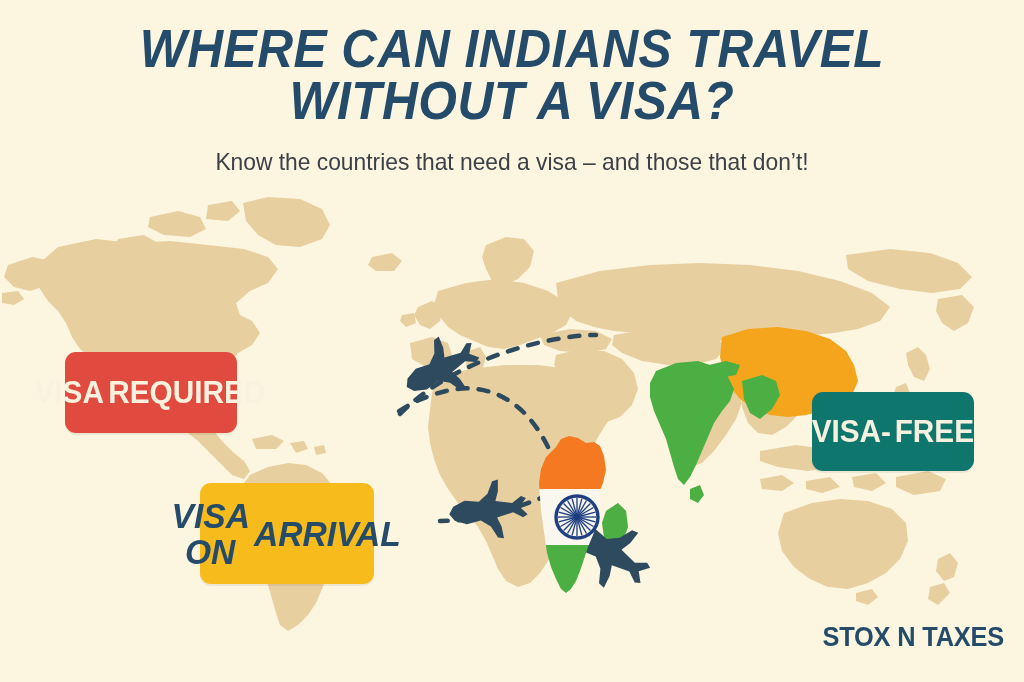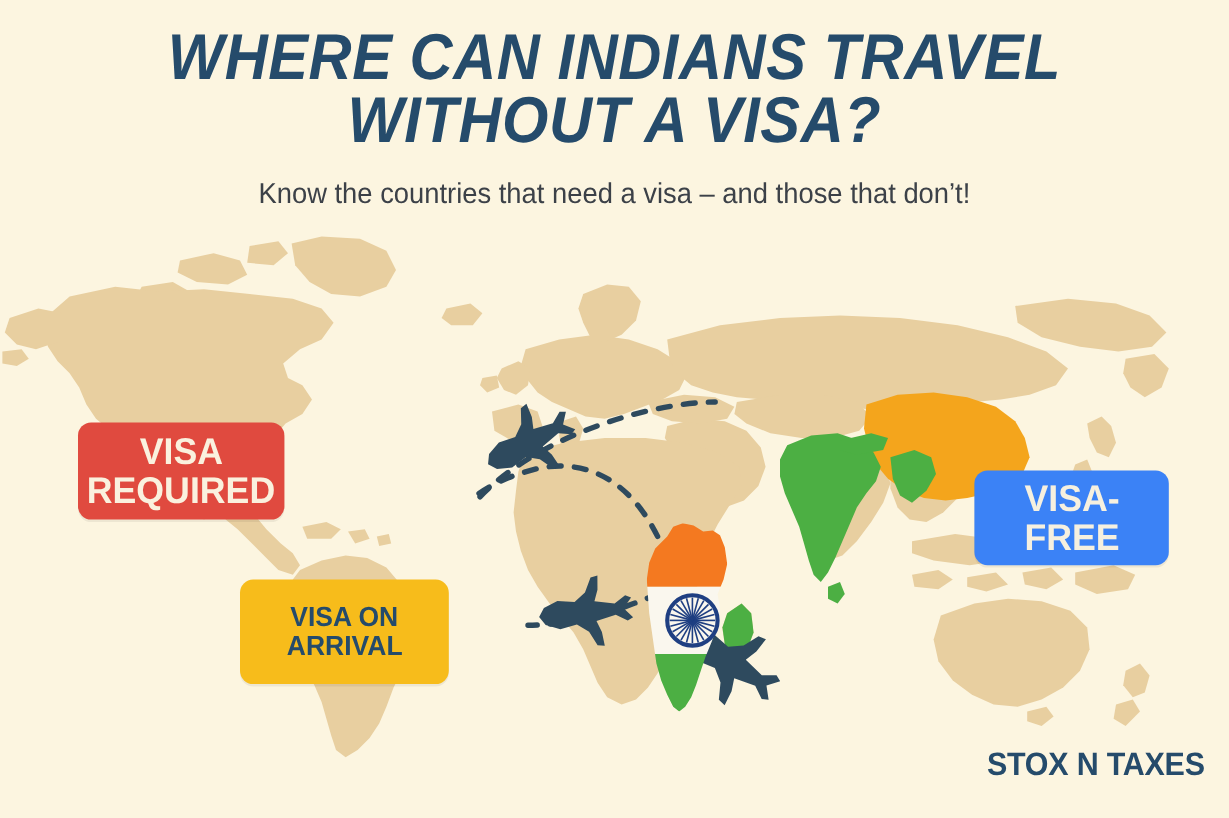--- a/index.html
+++ b/index.html
@@ -35,39 +35,38 @@
     color:#3C4148;
     transform:scaleX(0.95);
     transform-origin:center top;
     white-space:nowrap;
   }
 
   
   .badge{
     position:absolute;
     display:flex;align-items:center;justify-content:center;
-    flex-direction:column;
     border-radius:11px;
     font-weight:bold;
     text-align:center;
     line-height:1.02;
     box-shadow:0 2px 0 rgba(0,0,0,0.06);
   }
   .badge span{display:block;transform:scaleX(0.96);}
   #badge-required{
     left:65px;top:352px;width:172px;height:81px;
     background:#E04A3F;color:#FAF1DE;font-size:31px;
   }
   #badge-arrival{
-    left:200px;top:483px;width:174px;height:87px;
-    background:#F7BC1B;color:#254B6B;font-size:23px;
+    left:200px;top:483px;width:174px;height:101px;
+    background:#F7BC1B;color:#254B6B;font-size:35px;font-style:italic;
   }
   #badge-free{
     left:812px;top:392px;width:162px;height:79px;
-    background:#3b82f6;color:#F6F0DF;font-size:31px;
+    background:#0f766e;color:#F6F0DF;font-size:31px;
   }
 
   
   #logo{
     position:absolute;left:0;top:622px;width:1004px;text-align:right;
     font-weight:bold;font-size:27px;color:#254B6B;
     letter-spacing:-0.2px;
     transform:scaleX(0.94);transform-origin:right top;
   }
 </style>

